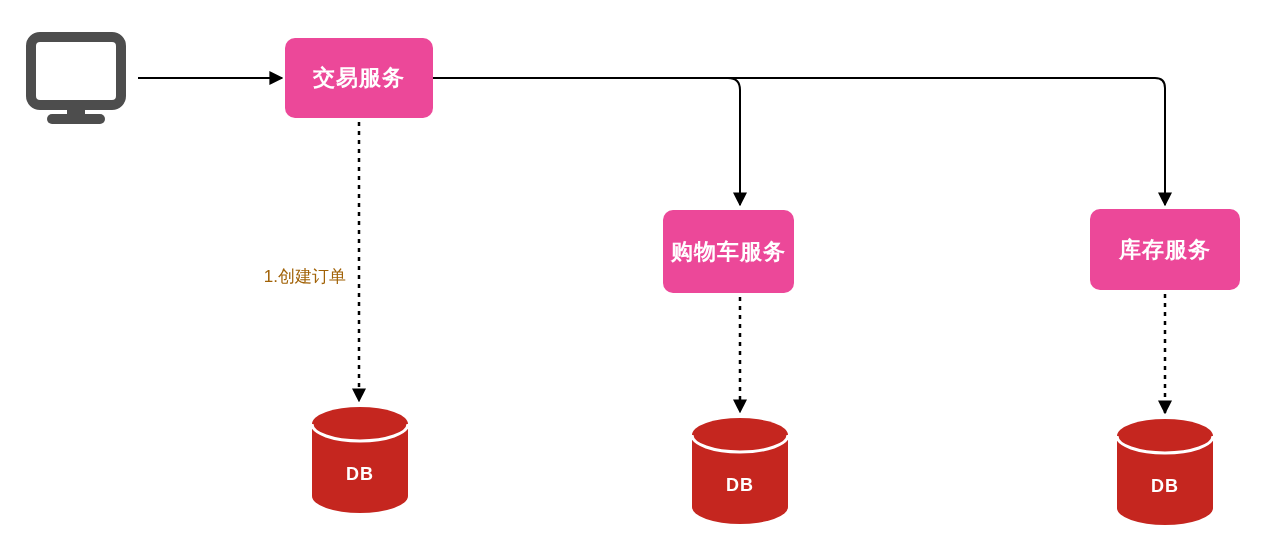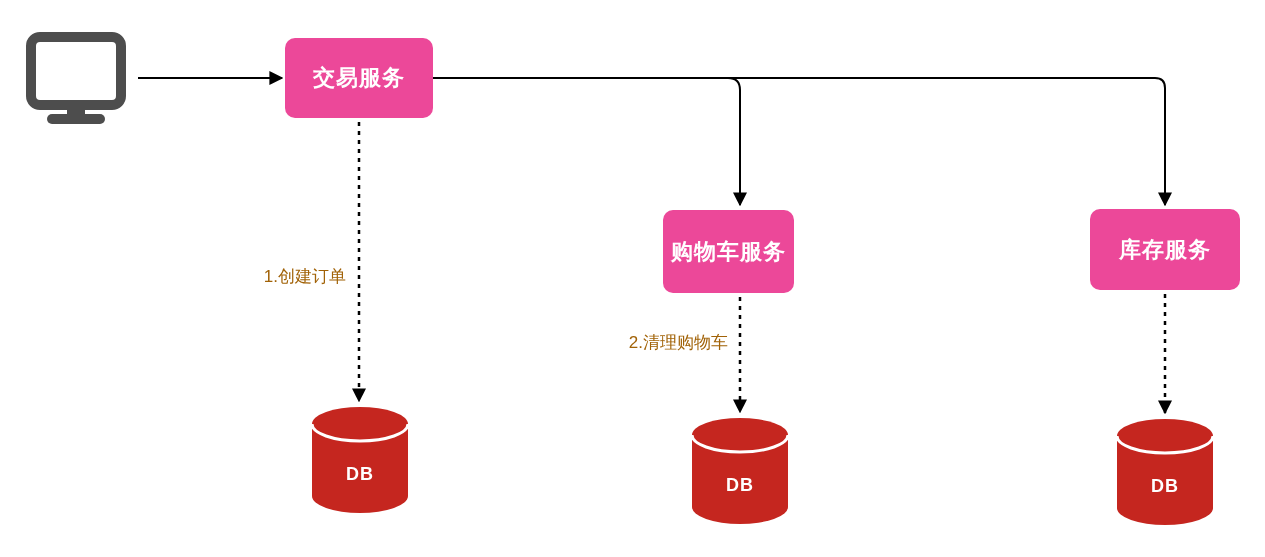--- a/index.html
+++ b/index.html
@@ -101,21 +101,20 @@
     <span>交易服务</span>
   </div>
   <div class="node node-cart">
     <span>购物车服务</span>
   </div>
   <div class="node node-inventory">
     <span>库存服务</span>
   </div>
 
   <div class="step-label step-1">1.创建订单</div>
-  <div class="step-label step-2">2.清理购物车</div>
 
   <div class="db db-1">
     <svg width="96" height="106" viewBox="0 0 96 106" aria-hidden="true">
       <path d="M0,17 a48,17 0 0 1 96,0 l0,72 a48,17 0 0 1 -96,0 z" fill="#C5261F"></path>
       <path d="M0,17 a48,17 0 0 0 96,0" fill="none" stroke="#ffffff" stroke-width="3"></path>
     </svg>
     <div class="db-label">DB</div>
   </div>
   <div class="db db-2">
     <svg width="96" height="106" viewBox="0 0 96 106" aria-hidden="true">

